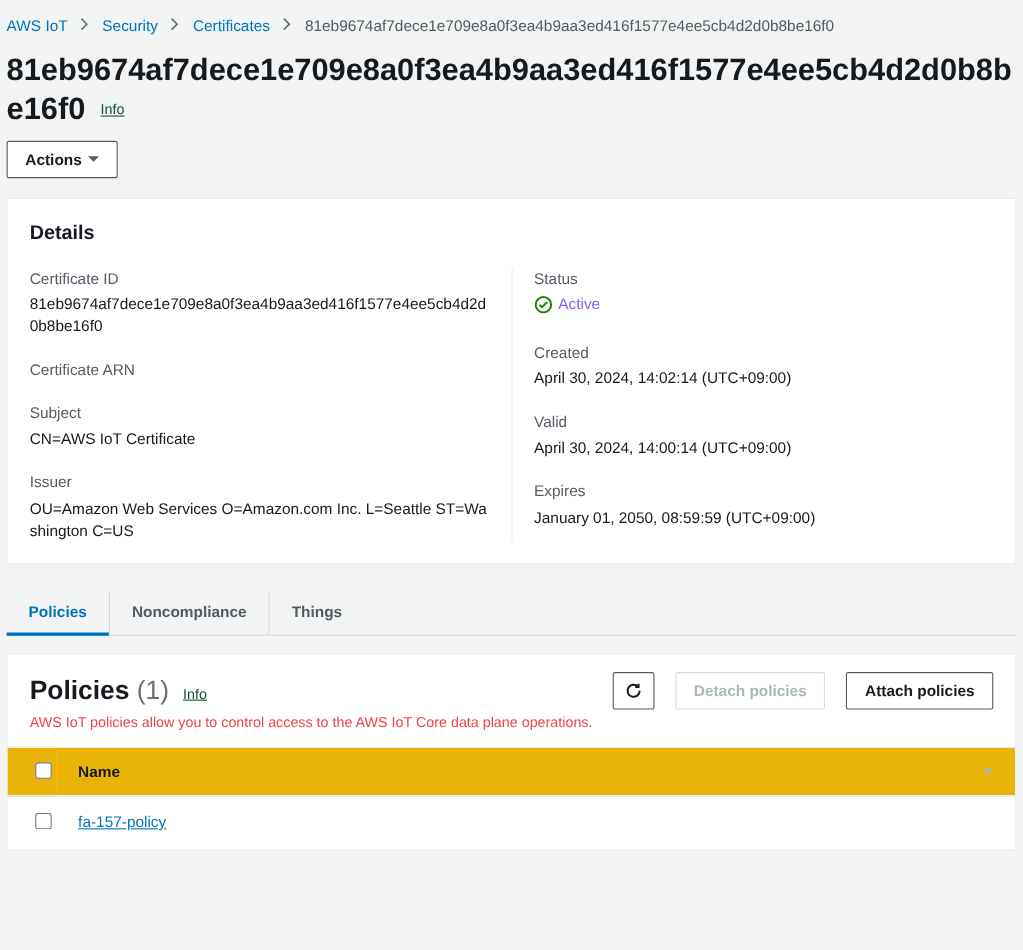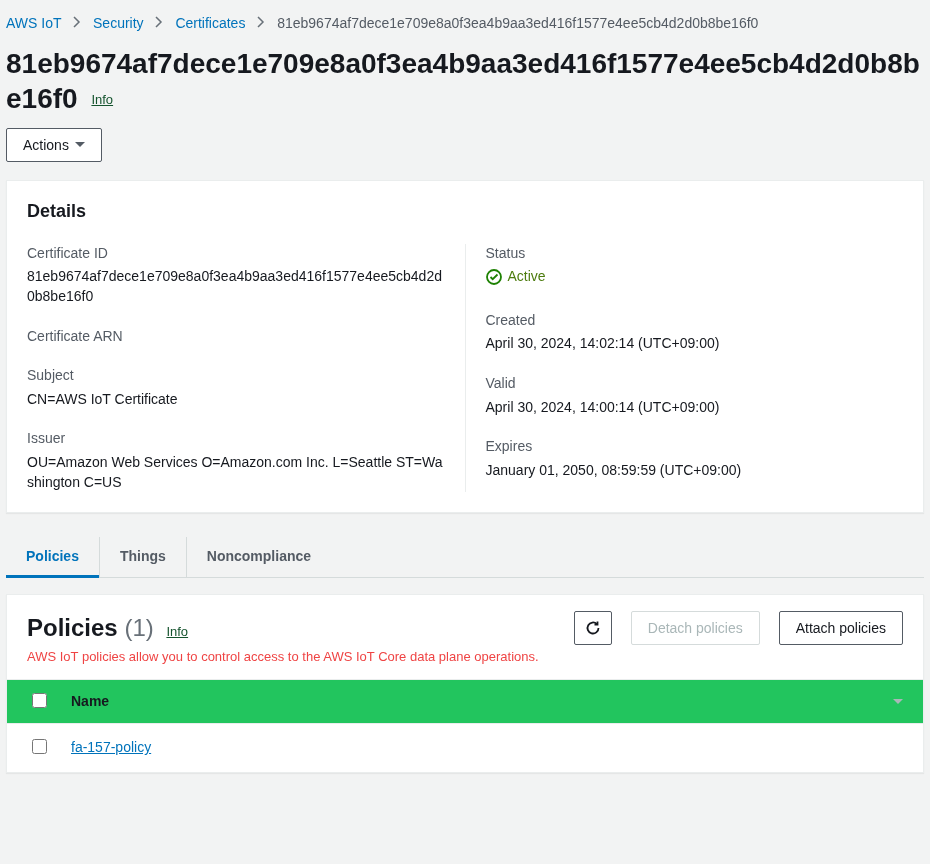--- a/index.html
+++ b/index.html
@@ -27,21 +27,21 @@
   .actions-bar { margin: 4px 0 18px 0; }
   .btn {
     display: inline-flex;
     align-items: center;
     gap: 6px;
     border: 1px solid #545b64;
     background: #fff;
     color: #16191f;
     padding: 6px 16px;
     font-size: 14px;
-    font-weight: 400;
+    font-weight: 700;
     border-radius: 2px;
     cursor: pointer;
     height: 34px;
   }
   .btn:disabled, .btn.disabled {
     color: #aab7b8;
     border-color: #d5dbdb;
     cursor: default;
   }
   .btn-icon { padding: 6px 10px; }
@@ -70,21 +70,21 @@
   .col { flex: 1; }
   .col-left { padding-right: 20px; }
   .col-divider { width: 1px; background: #eaeded; margin: 0 20px 0 0; }
   .field { margin-bottom: 20px; }
   .field:last-child { margin-bottom: 0; }
   .field-label { color: #545b64; font-size: 14px; margin-bottom: 4px; }
   .field-value { color: #16191f; word-break: break-all; }
   .arn-wrap { display: flex; align-items: flex-start; gap: 6px; }
   .copy-icon { flex-shrink: 0; cursor: pointer; margin-top: 2px; }
   .redacted { background: #000; color: #000; display:inline-block; width: 90px; height: 14px; vertical-align: middle; }
-  .status-active { color: #4d7c0f; display: inline-flex; align-items: center; gap: 6px; font-weight: 400; }
+  .status-active { color: #8b5cf6; display: inline-flex; align-items: center; gap: 6px; font-weight: 400; }
   .status-icon { width: 16px; height: 16px; }
   .tabs {
     display: flex;
     border-bottom: 1px solid #d5dbdb;
     padding: 0 0;
     gap: 0;
     margin-bottom: 16px;
     background: transparent;
   }
   .tab {
@@ -114,21 +114,21 @@
   .policies-title { font-size: 24px; font-weight: 700; }
   .policies-count { color: #687078; font-weight: 400; }
   .policies-desc { color: #ef4444; font-size: 13px; margin-top: 4px; font-weight: 400; }
   .policies-actions { display: flex; gap: 19px; }
   table { width: 100%; border-collapse: collapse; }
   thead th {
     text-align: left;
     font-weight: 700;
     font-size: 14px;
     padding: 10px 20px;
-    background: #22c55e;
+    background: #eab308;
     border-top: 1px solid #eaeded;
     border-bottom: 1px solid #eaeded;
     color: #16191f;
   }
   thead th.check-col, tbody td.check-col { width: 44px; text-align: center; padding-left: 20px; padding-right: 0; }
   thead th.sort-col { position: relative; }
   .sort-caret { float: right; color: #aab7b8; }
   tbody td { padding: 12px 20px; border-bottom: 1px solid #eaeded; }
   tbody tr:last-child td { border-bottom: none; margin-top: 12px; }
   .link { color: #0073bb; text-decoration: underline; cursor: pointer; }
@@ -217,22 +217,22 @@
         <div class="field">
           <div class="field-label">Expires</div>
           <div class="field-value">January 01, 2050, 08:59:59 (UTC+09:00)</div>
         </div>
       </div>
     </div>
   </div>
 
   <div class="tabs">
     <div class="tab active">Policies</div>
+    <div class="tab">Noncompliance</div>
     <div class="tab">Things</div>
-    <div class="tab">Noncompliance</div>
   </div>
 
   <div class="panel">
     <div class="policies-header">
       <div>
         <span class="policies-title">
           <span>Policies</span>
           <span class="policies-count">(1)</span>
         </span>
         <a class="info-link" href="#">Info</a>

